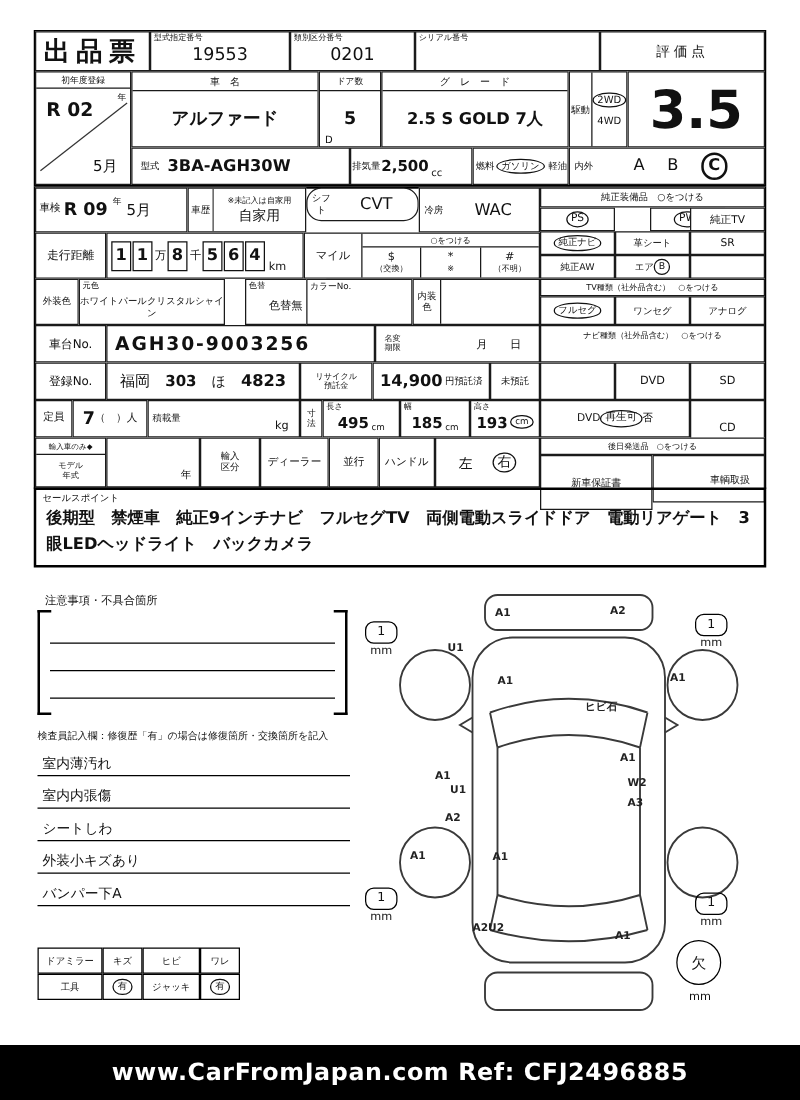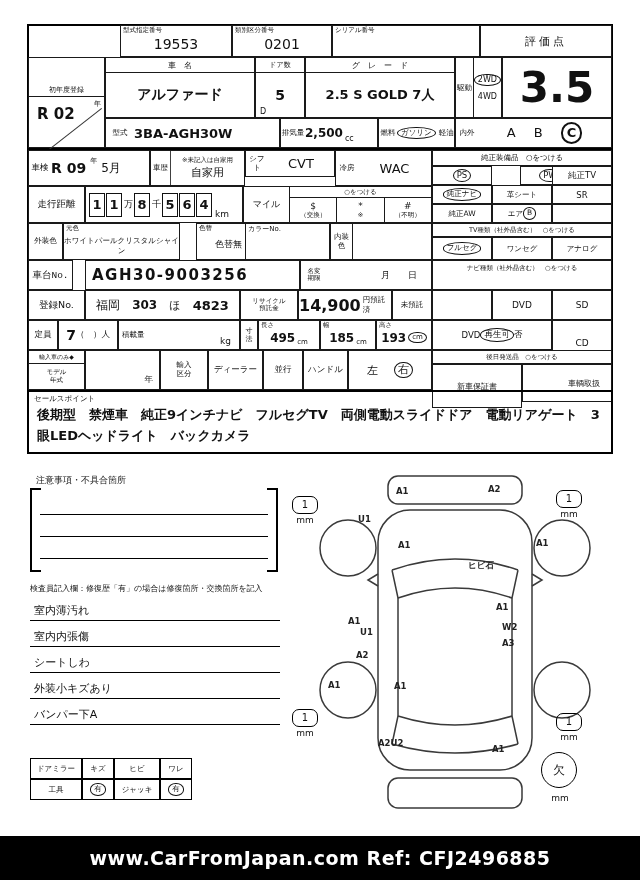--- a/index.html
+++ b/index.html
@@ -29,37 +29,40 @@
   .eq { font-size:8.5px; }
   .footer { position:absolute; left:0; top:836px; width:640px; height:44px; background:#000; color:#fff; display:flex; align-items:center; justify-content:center; font-size:19px; font-weight:bold; letter-spacing:.5px; }
 </style>
 </head>
 <body>
 
 <div class="sheet">
 
   <div class="frame" style="left:27px;top:24px;width:586px;height:125px;"></div>
 
+  <div class="c f" style="left:28px;top:25px;width:92px;height:32px;">
+    <span class="b" style="font-size:21px;letter-spacing:5px;">出品票</span>
+  </div>
   <div class="c" style="left:120px;top:25px;width:112px;height:32px;">
     <span class="lab corner" style="font-size:6.5px;">型式指定番号</span>
     <div class="f" style="height:100%;padding-top:5px;font-size:14px;">19553</div>
   </div>
   <div class="c" style="left:232px;top:25px;width:100px;height:32px;">
     <span class="lab corner" style="font-size:6.5px;">類別区分番号</span>
     <div class="f" style="height:100%;padding-top:5px;font-size:14px;">0201</div>
   </div>
   <div class="c" style="left:332px;top:25px;width:148px;height:32px;">
     <span class="lab corner" style="font-size:6.5px;">シリアル番号</span>
   </div>
   <div class="c f" style="left:480px;top:25px;width:132px;height:32px;">
     <span style="font-size:11px;letter-spacing:3px;">評価点</span>
   </div>
 
   <div class="c" style="left:28px;top:57px;width:77px;height:91px;">
-    <div class="strip" style="height:13px;font-size:7px;margin-top:26px;">初年度登録</div>
+    <div class="strip" style="height:13px;font-size:7px;">初年度登録</div>
     <div style="position:relative;height:76px;">
       <span style="position:absolute;top:2px;right:3px;font-size:7px;">年</span>
       <span class="b" style="position:absolute;top:8px;left:8px;font-size:15px;">R 02</span>
       <div style="position:absolute;left:-6px;top:38px;width:88px;border-top:1px solid #333;transform:rotate(-38deg);"></div>
       <span style="position:absolute;bottom:5px;right:10px;font-size:12px;">5月</span>
     </div>
   </div>
   <div class="c" style="left:105px;top:57px;width:150px;height:61px;">
     <div class="strip" style="height:15px;">車　名</div>
     <div class="f b" style="height:44px;font-size:14px;">アルファード</div>
@@ -117,21 +120,21 @@
     <span style="font-size:7px;margin:0 4px 0 4px;align-self:flex-start;padding-top:5px;">年</span>
     <span style="font-size:12px;">5月</span>
   </div>
   <div class="c" style="left:150px;top:150px;width:95px;height:36px;display:flex;">
     <span class="f lab" style="width:20px;border-right:1px solid #404040;text-align:center;">車歴</span>
     <div class="col" style="flex:1;">
       <span style="font-size:6.5px;">※未記入は自家用</span>
       <span style="font-size:11px;">自家用</span>
     </div>
   </div>
-  <div class="c" style="left:245px;top:150px;width:90px;height:27px;display:flex;align-items:center;">
+  <div class="c" style="left:245px;top:150px;width:90px;height:27px;display:flex;align-items:center;border-radius:12px;">
     <span class="lab" style="width:22px;text-align:center;">シフト</span>
     <span style="font-size:13px;flex:1;text-align:center;">CVT</span>
   </div>
   <div class="c" style="left:335px;top:150px;width:97px;height:36px;display:flex;align-items:center;">
     <span class="lab" style="width:22px;text-align:center;">冷房</span>
     <span style="font-size:13px;flex:1;text-align:center;">WAC</span>
   </div>
 
   <div class="c f" style="left:28px;top:186px;width:57px;height:37px;">
     <span style="font-size:9.5px;">走行距離</span>
@@ -182,21 +185,21 @@
     <div class="f" style="height:100%;font-size:9px;padding-top:6px;">色替無</div>
   </div>
   <div class="c" style="left:245px;top:223px;width:85px;height:37px;">
     <span class="lab corner" style="font-size:7px;">カラーNo.</span>
   </div>
   <div class="c" style="left:330px;top:223px;width:102px;height:37px;display:flex;">
     <span class="f lab" style="width:22px;border-right:1px solid #1a1a1a;text-align:center;">内装色</span>
     <div style="flex:1;"></div>
   </div>
 
-  <div class="c f" style="left:28px;top:260px;width:45px;height:30px;font-family:Liberation Mono, monospace;">
+  <div class="c f" style="left:28px;top:260px;width:57px;height:30px;">
     <span style="font-size:9.5px;">車台No.</span>
   </div>
   <div class="c" style="left:85px;top:260px;width:215px;height:30px;display:flex;align-items:center;">
     <span class="b" style="font-size:15px;letter-spacing:1.5px;padding-left:6px;">AGH30-9003256</span>
   </div>
   <div class="c" style="left:300px;top:260px;width:132px;height:30px;display:flex;align-items:center;">
     <span class="col lab" style="width:26px;font-size:6.5px;">
       <span>名変</span>
       <span>期限</span>
     </span>
@@ -210,21 +213,21 @@
     <span style="font-size:12px;">福岡</span>
     <span class="b" style="font-size:12px;">303</span>
     <span style="font-size:11px;">ほ</span>
     <span class="b" style="font-size:13px;">4823</span>
   </div>
   <div class="c col" style="left:240px;top:290px;width:58px;height:30px;">
     <span class="lab" style="font-size:6.5px;">リサイクル</span>
     <span class="lab" style="font-size:6.5px;">預託金</span>
   </div>
   <div class="c f" style="left:298px;top:290px;width:94px;height:30px;">
-    <span class="b" style="font-size:16px;text-align:center;">14,900</span>
+    <span class="b" style="font-size:13px;text-align:center;">14,900</span>
     <span style="font-size:7.5px;margin-left:2px;">円預託済</span>
   </div>
   <div class="c f" style="left:392px;top:290px;width:40px;height:30px;">
     <span style="font-size:7.5px;">未預託</span>
   </div>
 
   <div class="c f" style="left:28px;top:320px;width:30px;height:30px;">
     <span class="lab" style="font-size:8.5px;">定員</span>
   </div>
   <div class="c f" style="left:58px;top:320px;width:60px;height:30px;">

